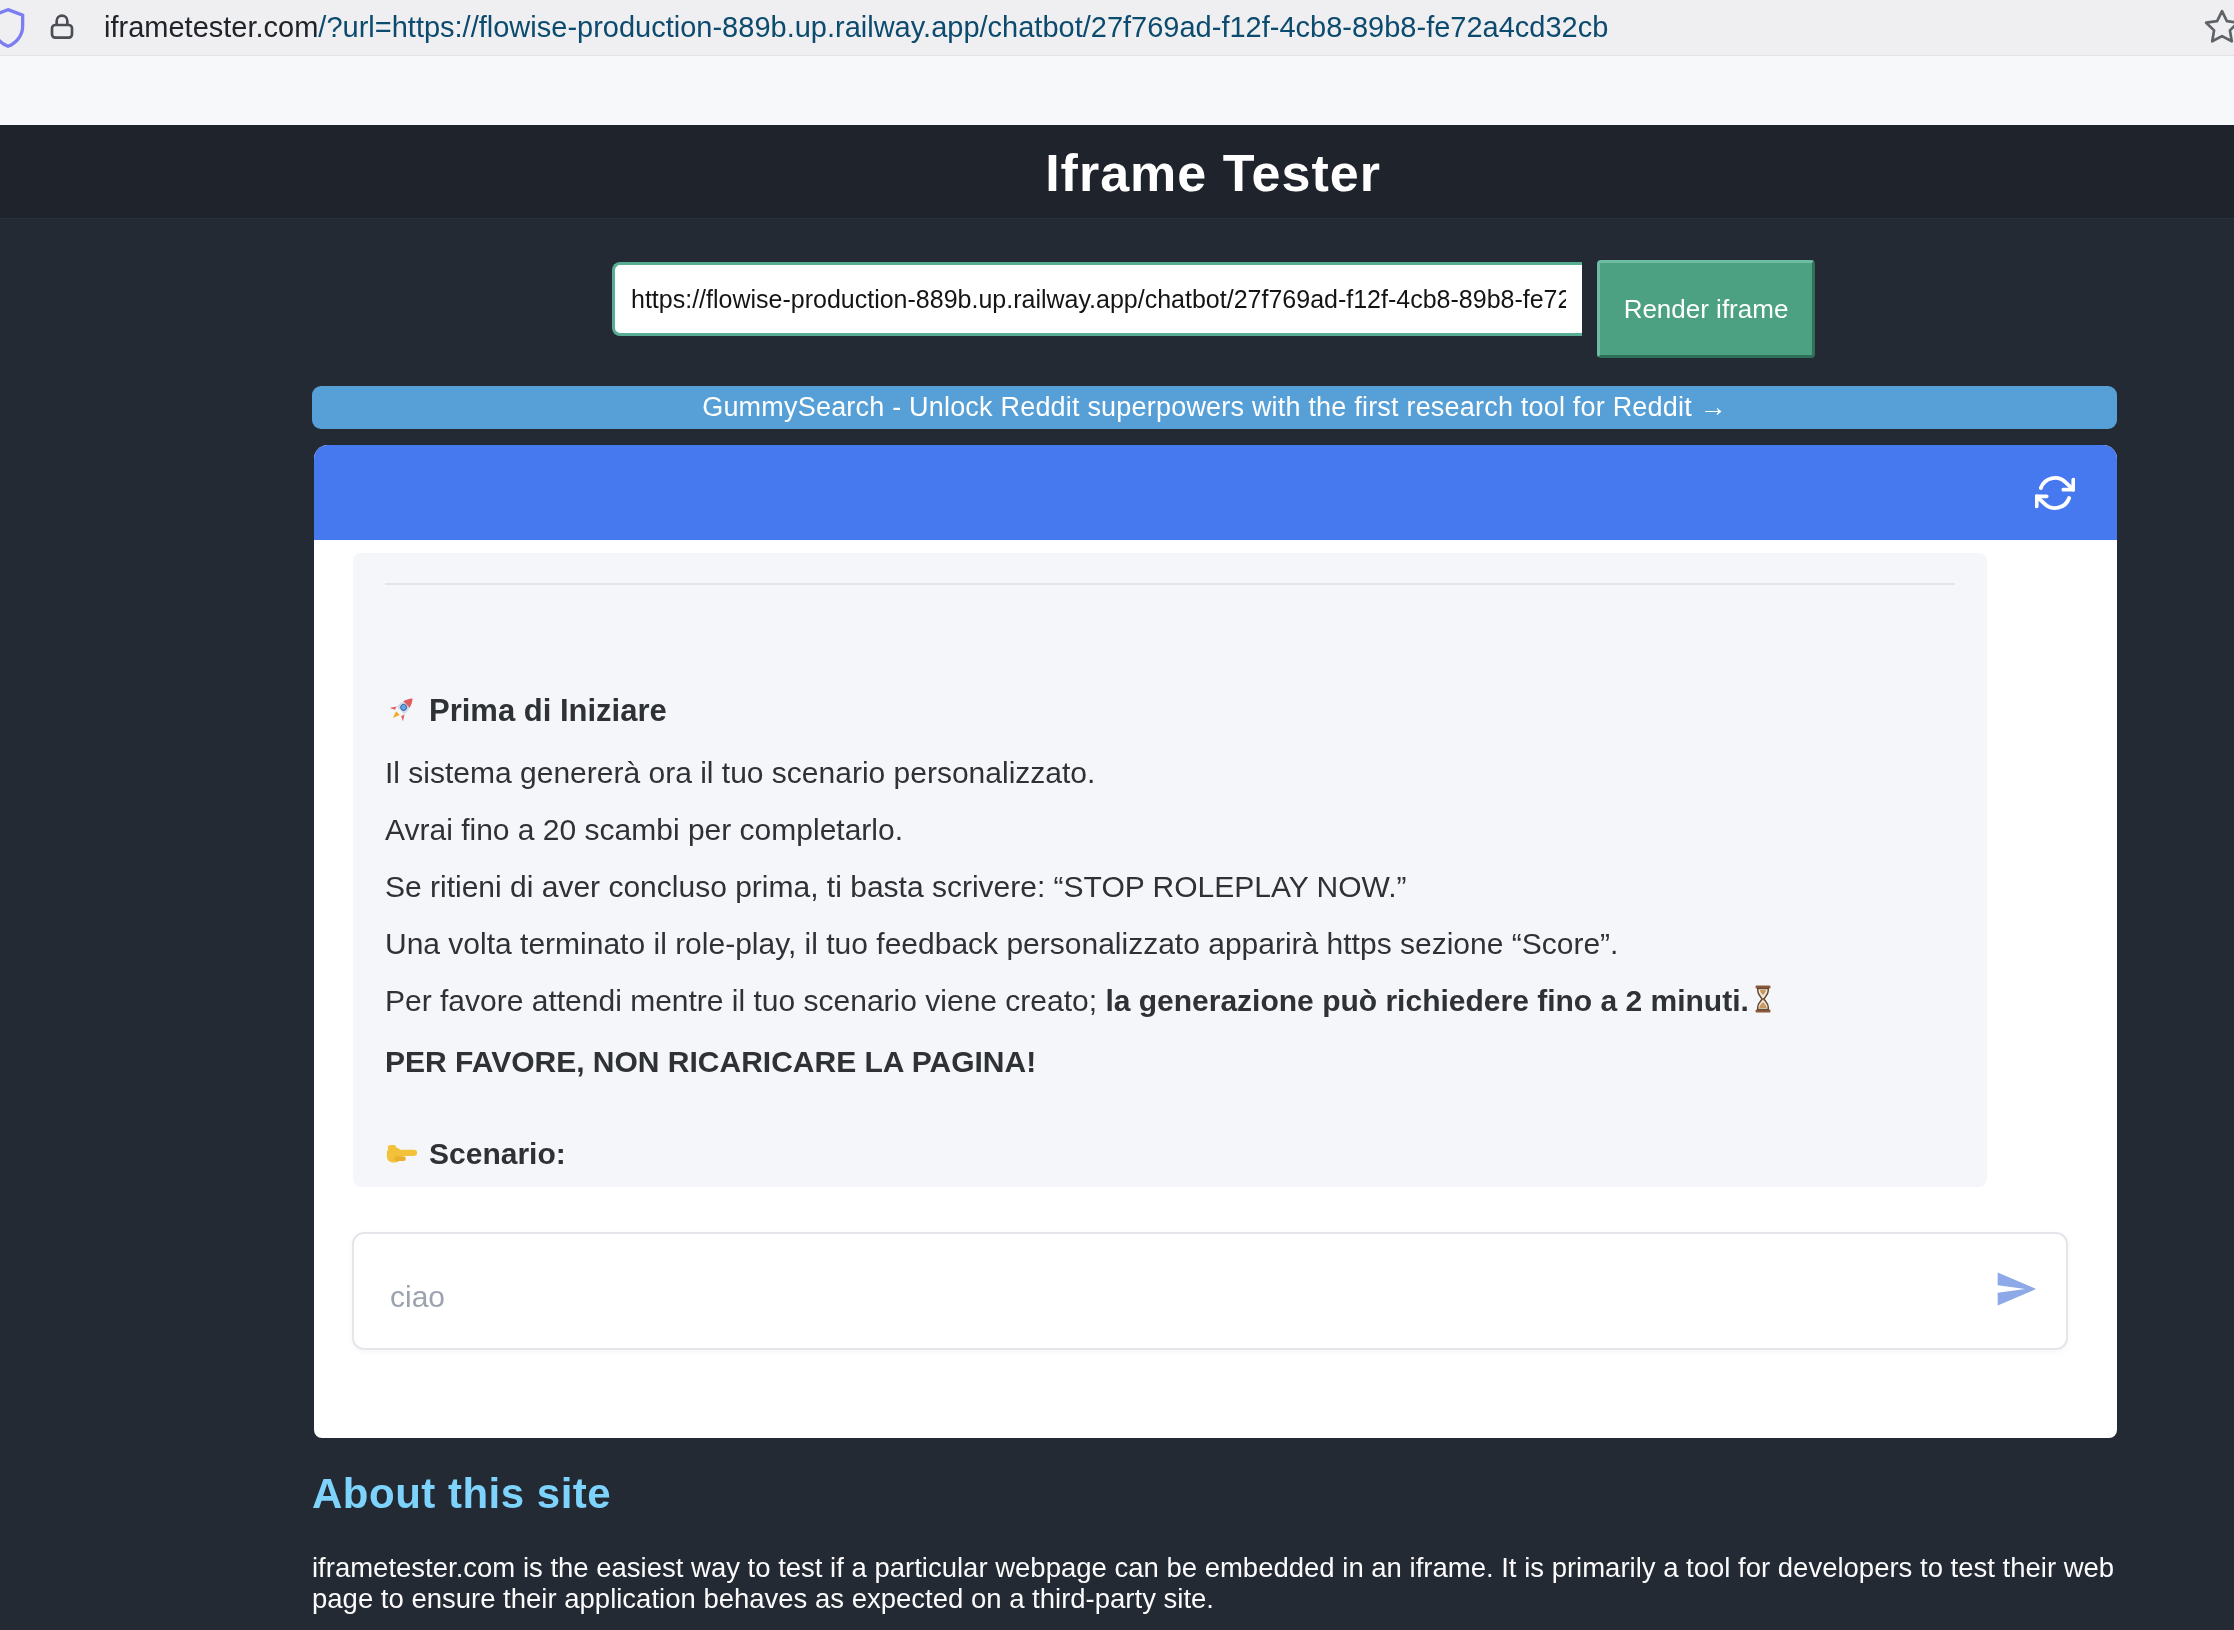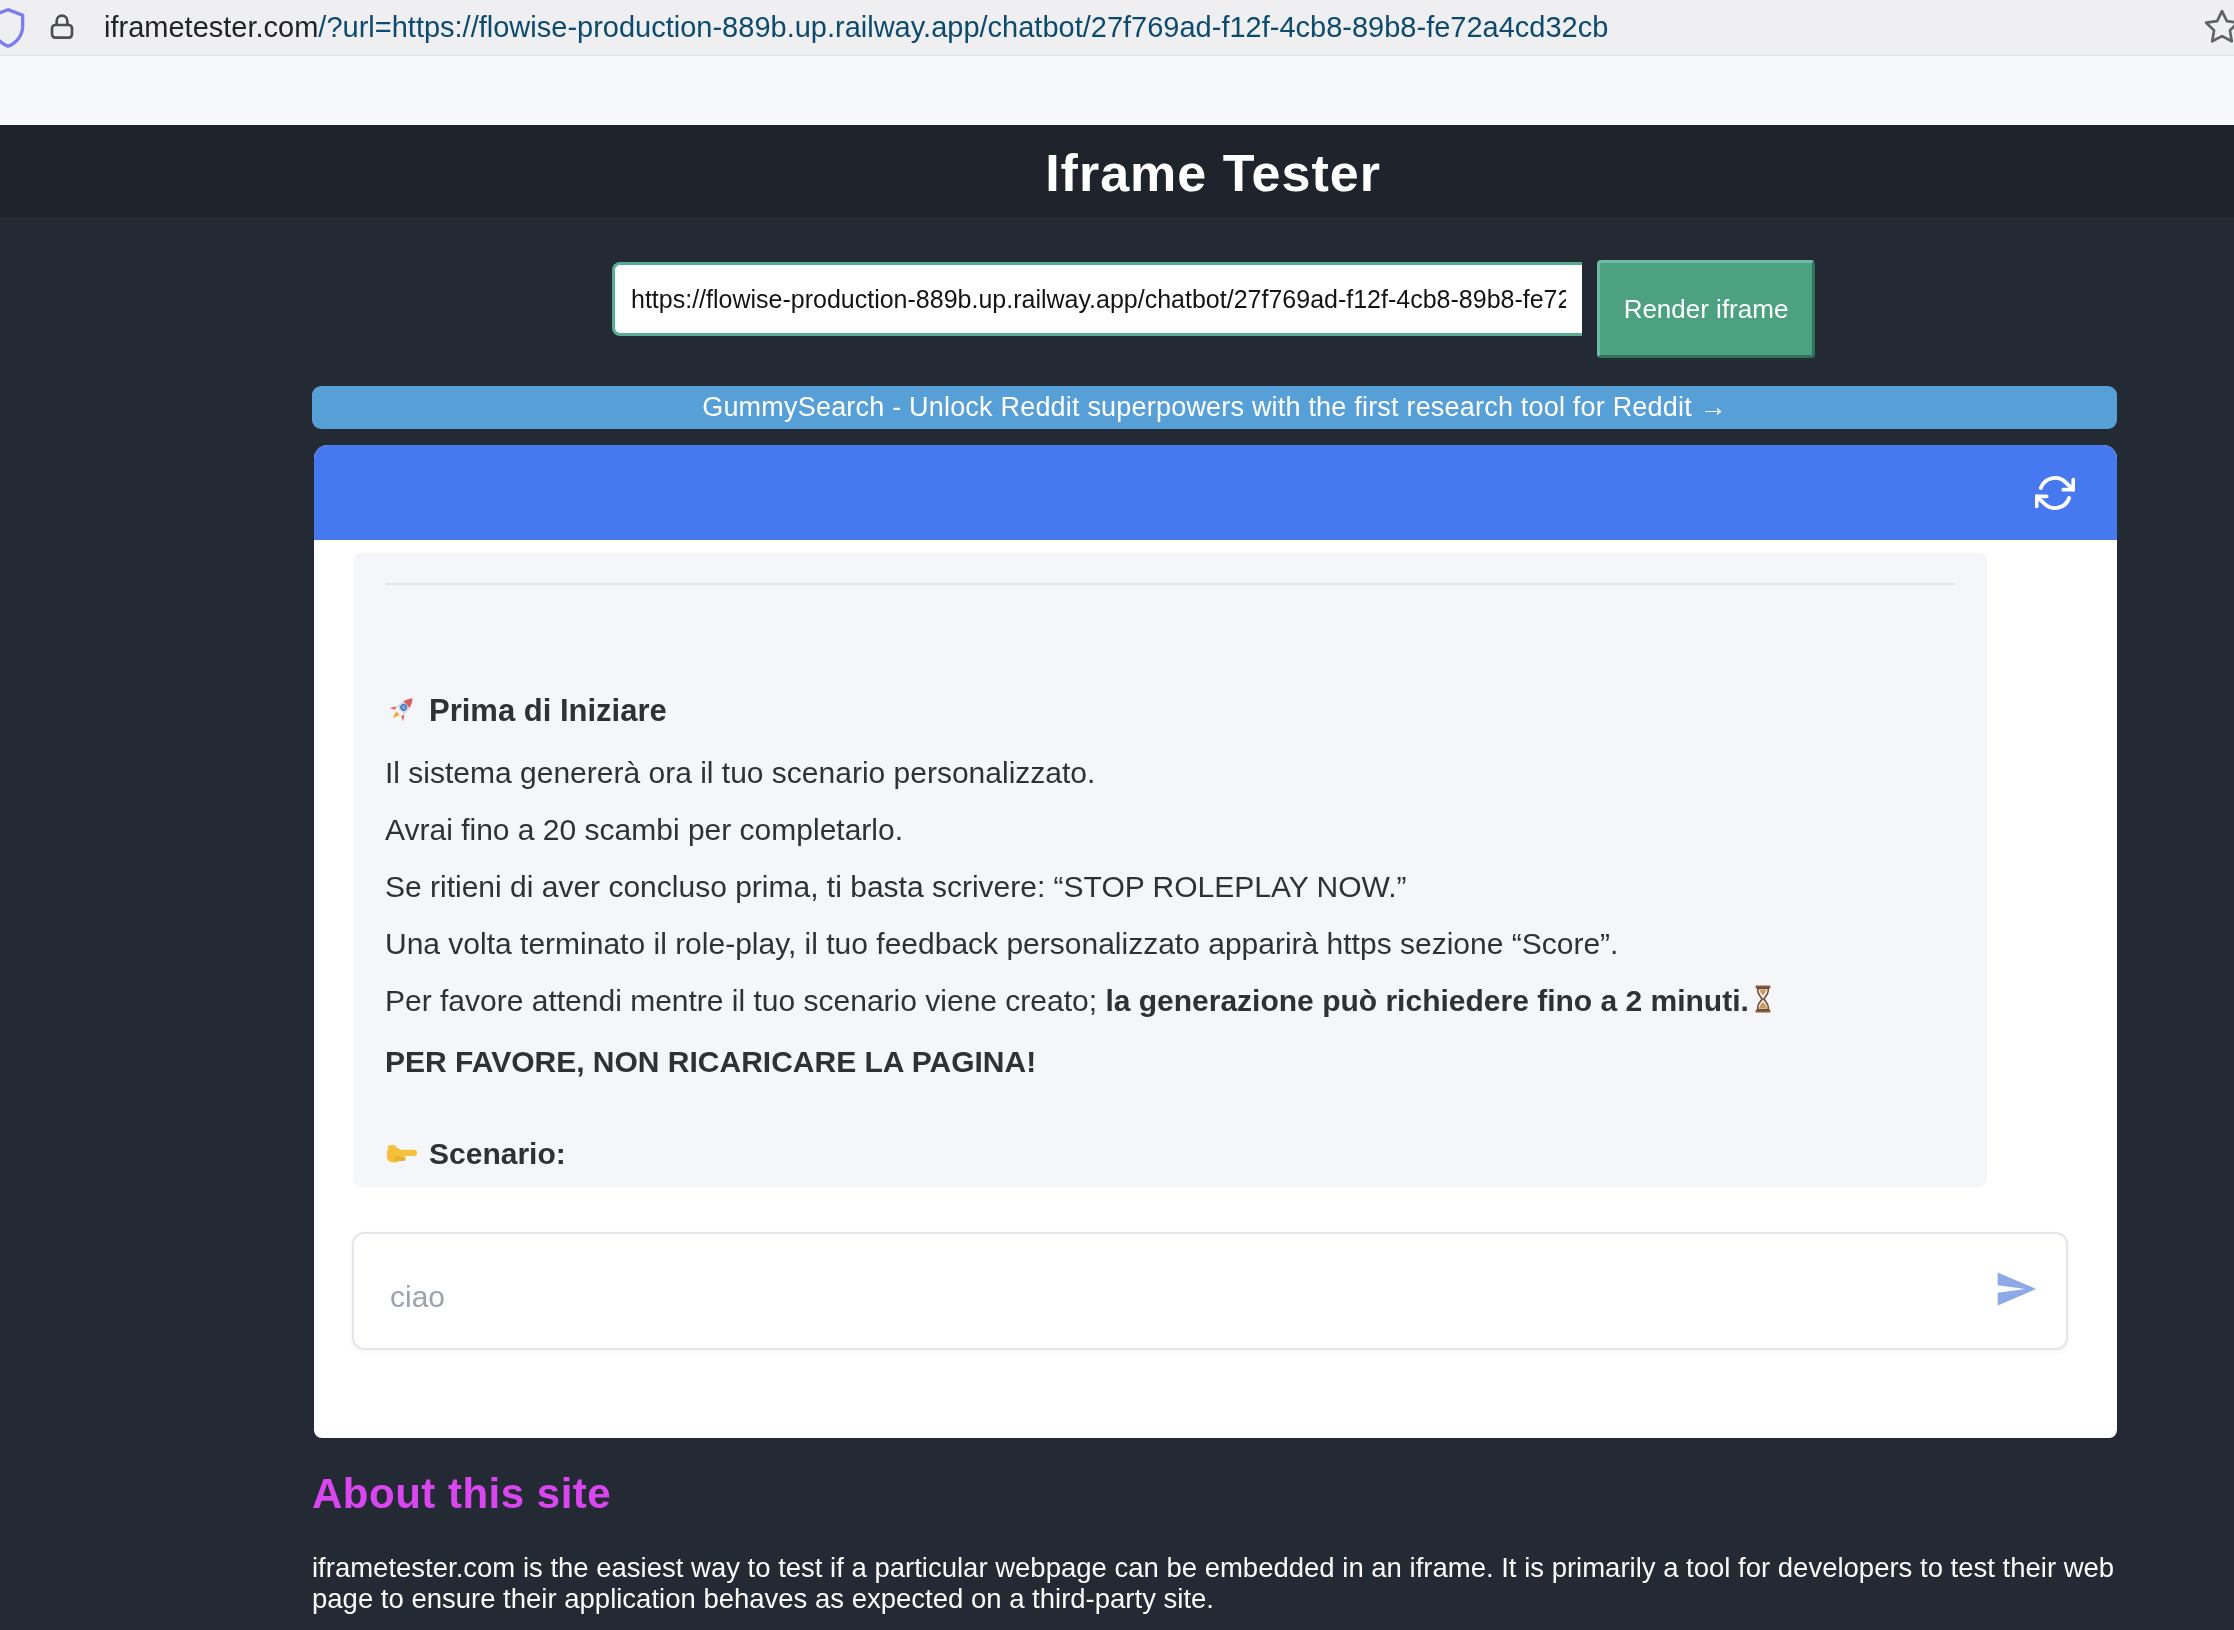--- a/index.html
+++ b/index.html
@@ -52,21 +52,21 @@
   .inline-emoji-end{display:inline-block;vertical-align:-4px;margin-left:2px;}
 
   #chat-input-box{left:38px;top:787px;width:1716px;height:118px;box-sizing:border-box;background:#fff;
     border:2px solid #E4E6EB;border-radius:12px;box-shadow:0 2px 6px rgba(0,0,0,.04);}
   #chat-input{position:absolute;left:0;top:0;width:100%;height:100%;border:none;outline:none;background:transparent;
     box-sizing:border-box;padding:12px 90px 0 36px;font-size:30px;font-family:inherit;color:#303235;}
   #chat-input::placeholder{color:#9CA3AF;opacity:1;}
   #send-icon{right:28px;top:50%;transform:translateY(-50%);cursor:pointer;}
 
   
-  #about-heading{left:312px;top:1345px;color:#d946ef;font-size:42px;font-weight:600;letter-spacing:.5px;}
+  #about-heading{left:312px;top:1345px;color:#7dd3fc;font-size:42px;font-weight:600;letter-spacing:.5px;}
   #about-body{left:312px;top:1427px;width:1812px;color:#FBFBFC;font-size:27.5px;line-height:31px;}
 </style>
 </head>
 <body>
 
 <div id="screen">
 
   <div id="browser-bar" class="abs">
     <span id="shield-icon" class="abs">
       <svg width="44" height="44" viewBox="0 0 24 24" fill="none" stroke="#7B7DF0" stroke-width="1.8">

